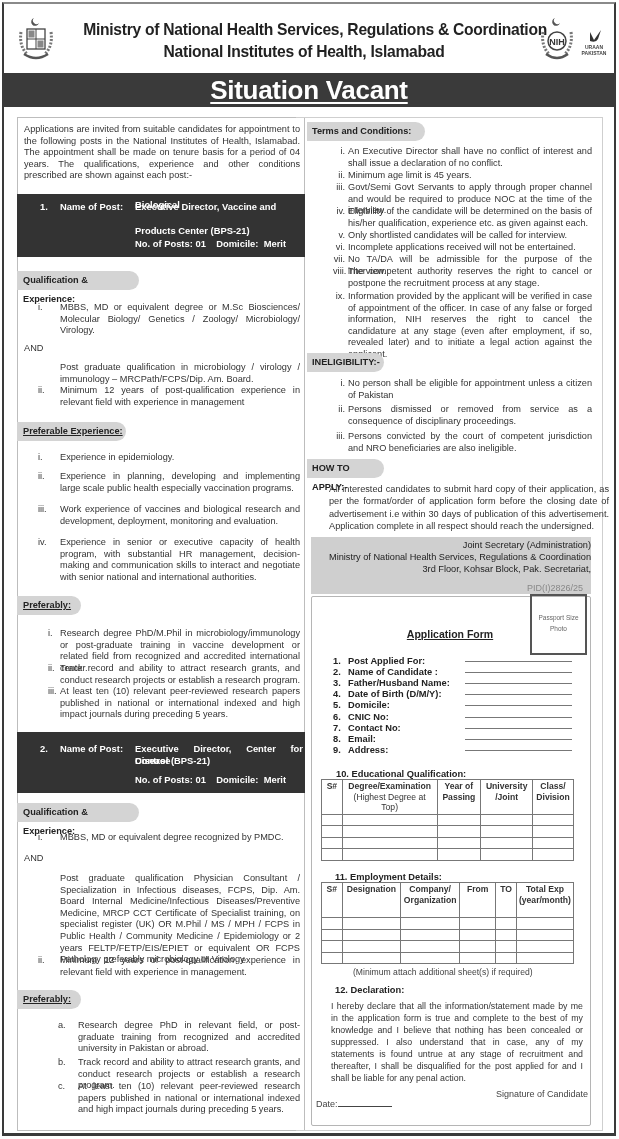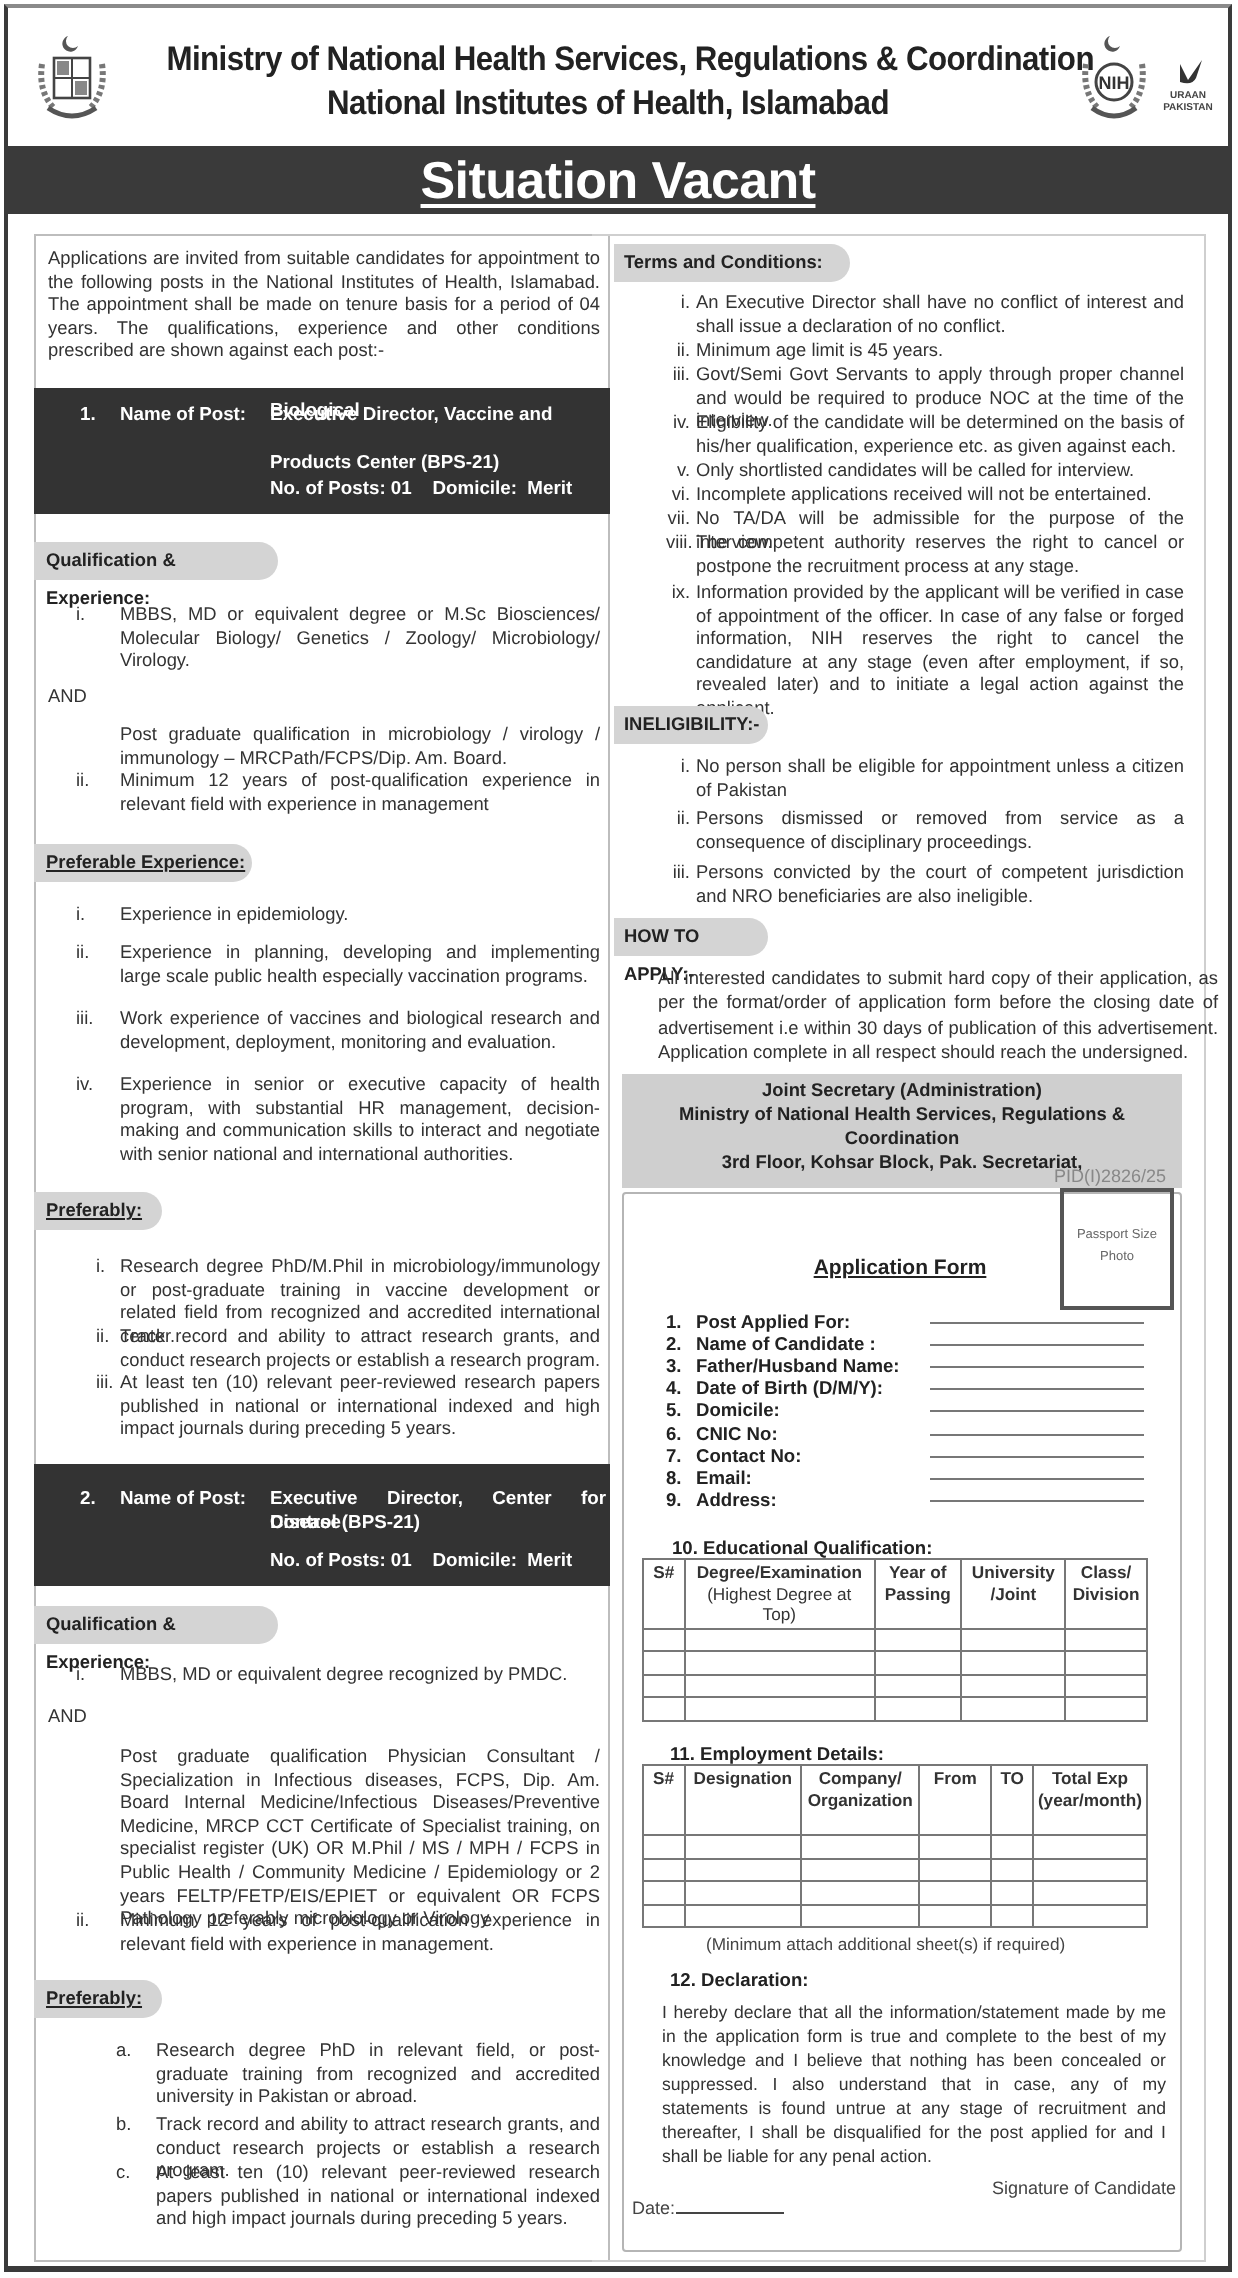--- a/index.html
+++ b/index.html
@@ -33,21 +33,21 @@
   .pill { position: absolute; left: 17px; height: 19px; border-radius: 0 10px 10px 0; background: #d4d4d4; font-weight: bold; font-size: 9.2px; line-height: 19px; padding-left: 6px; color: #222; }
   .pill.u span { text-decoration: underline; }
   .pill-r { position: absolute; height: 19px; border-radius: 0 10px 10px 0; background: #d4d4d4; font-weight: bold; font-size: 9.2px; line-height: 19px; padding-left: 5px; color: #222; }
 
   .item { position: absolute; font-size: 9.2px; line-height: 11.6px; color: #333; }
   .item .mk { position: absolute; left: 0; }
   .item .tx { position: absolute; text-align: justify; }
   .and { position: absolute; left: 24px; font-size: 9.2px; color: #333; }
 
   .addr { position: absolute; left: 311px; top: 537px; width: 280px; height: 57px; background: #cfcfcf; }
-  .addr .l { text-align: center; font-weight: bold; font-size: 9.2px; line-height: 12px; color: #222; }
+  .addr .l { text-align: right; font-weight: normal; font-size: 9.2px; line-height: 12px; color: #222; }
   .addr .pid { position: absolute; right: 8px; bottom: 1px; font-size: 9px; color: #888; }
 
   .form-box { position: absolute; left: 311px; top: 596px; width: 280px; height: 530px; border: 1px solid #b5b5b5; border-radius: 2px; }
   .photo { position: absolute; left: 530px; top: 594px; width: 57px; height: 61px; border: 2px solid #555; text-align: center; font-size: 6.5px; line-height: 11px; color: #666; padding-top: 16px; }
   .form-title { position: absolute; left: 380px; top: 628px; width: 140px; text-align: center; font-size: 10.5px; font-weight: bold; text-decoration: underline; color: #222; }
   .f-row { position: absolute; left: 333px; font-size: 9.3px; font-weight: bold; line-height: 11px; color: #222; }
   .f-row .n { position: absolute; left: 0; }
   .f-row .t { position: absolute; left: 15px; white-space: nowrap; }
   .f-line { position: absolute; left: 465px; width: 107px; border-bottom: 1px solid #777; }
 

